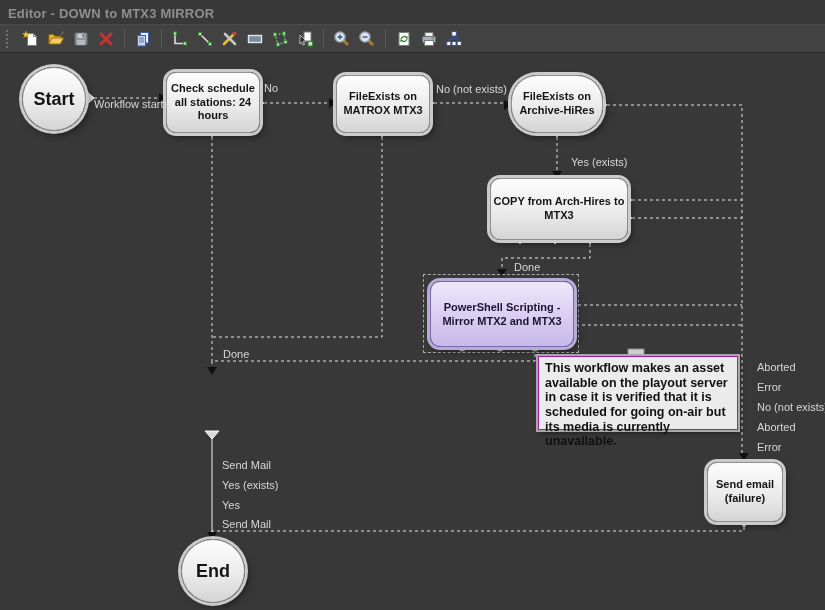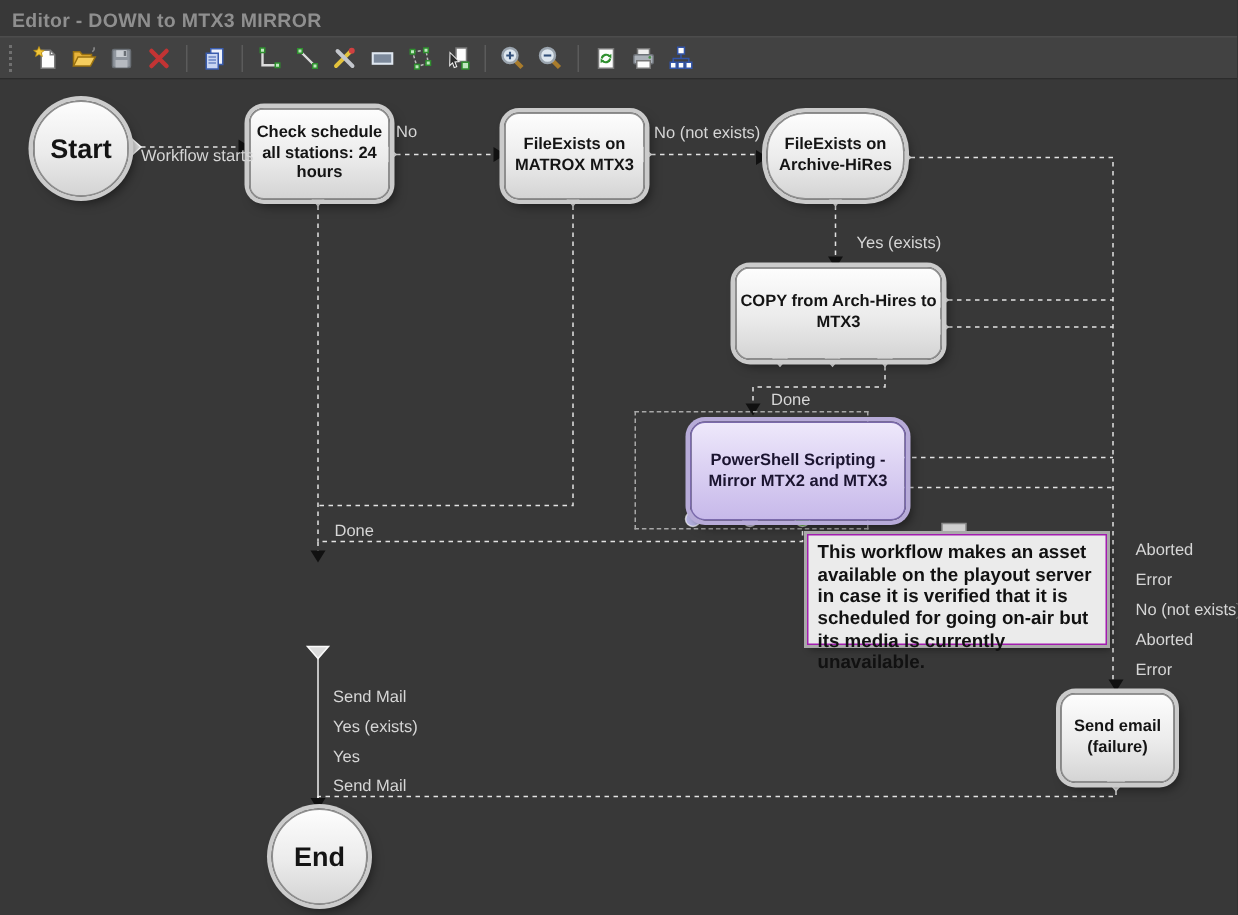--- a/index.html
+++ b/index.html
@@ -22,21 +22,21 @@
          text-align:center;font-weight:bold;font-size:11px;line-height:1.25;color:#141414;
          background:linear-gradient(180deg,#fdfdfd 0%,#ebebeb 55%,#d4d4d4 100%);
          border:1px solid #8f8f8f;border-radius:10px;
          box-shadow:0 0 0 3px #cbcbcb,3px 4px 7px rgba(0,0,0,.5);cursor:pointer;}
   .circle{border-radius:50%;font-size:18px;}
   .ps-sel{position:absolute;z-index:2;border:1px dashed #a8a8a8;cursor:pointer;}
   .ps-node{position:absolute;z-index:2;display:flex;align-items:center;justify-content:center;
          text-align:center;font-weight:bold;font-size:11px;line-height:1.3;color:#1b1430;
          background:linear-gradient(180deg,#eee8fb 0%,#dcd2f3 45%,#c7b9ea 100%);
          border:1px solid #7b6aac;border-radius:10px;
-         box-shadow:0 0 0 3px #b7abd8,3px 4px 7px rgba(0,0,0,.5);cursor:pointer;margin-left:30px;}
+         box-shadow:0 0 0 3px #b7abd8,3px 4px 7px rgba(0,0,0,.5);cursor:pointer;}
   #note{position:absolute;z-index:2;background:#ebebeb;border:1px solid #a21caf;
         box-shadow:0 0 0 2px #a9a9a9,2px 3px 5px rgba(0,0,0,.45);
         font-weight:bold;font-size:12.5px;line-height:1.17;color:#111;
         padding:4px 6px;box-sizing:border-box;cursor:pointer;}
   .elabel{position:absolute;z-index:3;font-size:11px;color:#d6d6d6;white-space:nowrap;}
 </style>
 </head>
 <body>
 
 <div id="app">

